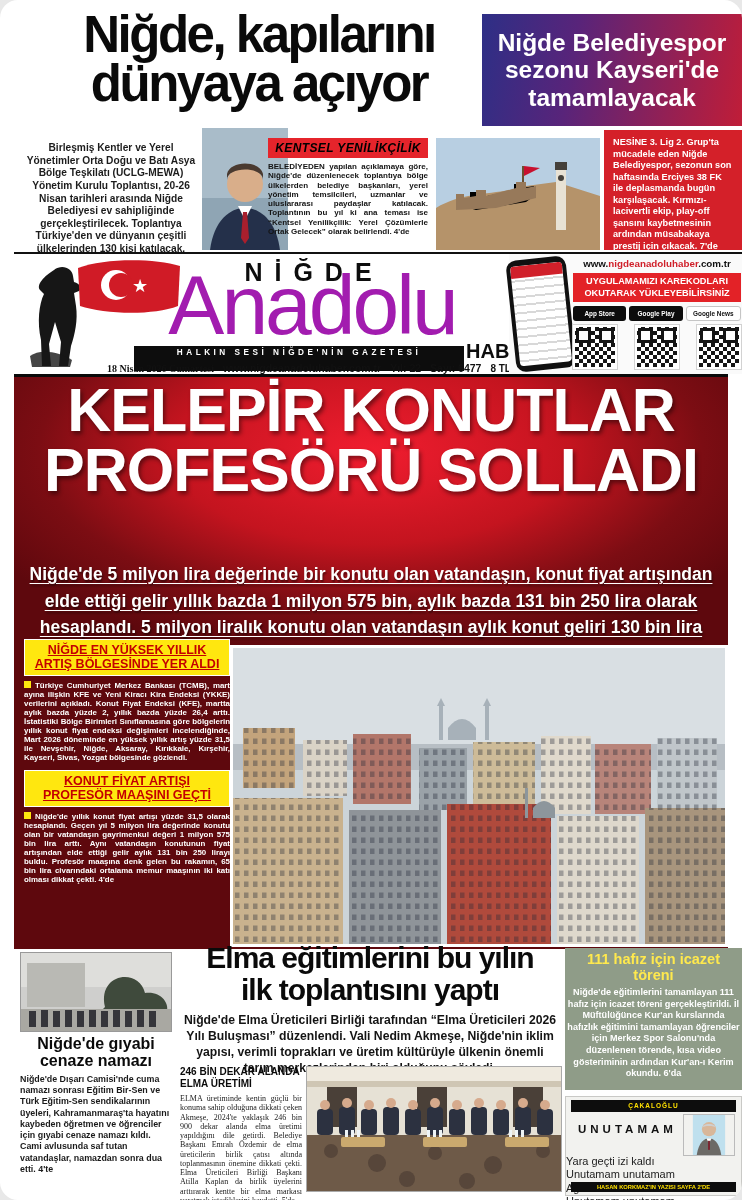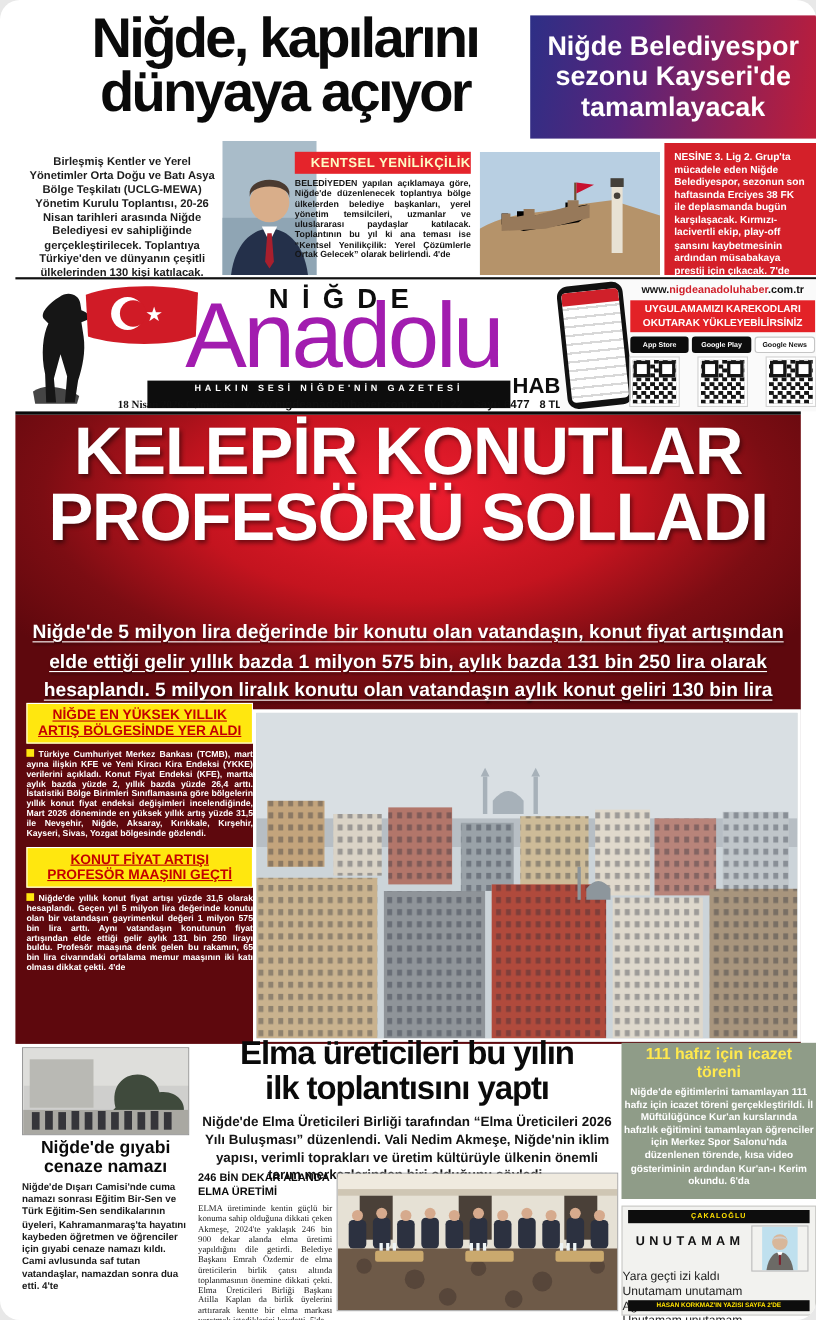--- a/index.html
+++ b/index.html
@@ -8,22 +8,22 @@
   .abs{position:absolute;}
 
   
   .top-headline{left:20px;top:10px;width:478px;text-align:center;
     font-size:51px;font-weight:900;line-height:.97;letter-spacing:-2.5px;color:#0a0a0a;}
   .top-lead{left:24px;top:142px;width:174px;font-size:10.2px;font-weight:700;
     text-align:center;line-height:1.24;color:#1c1c1c;}
   .portrait1{left:202px;top:128px;width:86px;height:122px;overflow:hidden;}
 
   .kentsel{left:268px;top:138px;width:160px;}
-  .kicker-bar{background:#e5242b;color:#fef9c3;font-size:12px;font-weight:800;
-    text-align:right;padding:3px 0;letter-spacing:.4px;}
+  .kicker-bar{background:#e5242b;color:#000000;font-size:12px;font-weight:800;
+    text-align:center;padding:3px 0;letter-spacing:.4px;font-style:italic;}
   .kentsel-body{margin-top:4px;font-size:8px;line-height:1.16;text-align:justify;color:#141414;font-weight:600;}
 
   .castle{left:436px;top:138px;width:164px;height:112px;overflow:hidden;}
 
   .sport-box{left:482px;top:14px;width:260px;height:112px;
     background:linear-gradient(100deg,#2d2f86 0%,#58247a 35%,#c01d38 100%);
     color:#fff;text-align:center;font-size:24.5px;font-weight:800;line-height:1.12;
     display:flex;align-items:center;justify-content:center;padding:2px 6px;box-sizing:border-box;}
   .nesine-box{left:604px;top:130px;width:138px;height:120px;background:#d42029;
     color:#fff;font-size:9.2px;font-weight:700;line-height:1.25;padding:7px 9px;box-sizing:border-box;}
@@ -308,21 +308,21 @@
         <rect x="104" y="58" width="7" height="16"></rect>
           <rect x="116" y="57" width="7" height="17"></rect>
         <rect x="128" y="58" width="7" height="16"></rect>
       </g>
     </svg>
   </div>
   <div class="abs funeral-headline">Niğde'de gıyabi cenaze namazı</div>
   <div class="abs funeral-body">Niğde'de Dışarı Camisi'nde cuma namazı sonrası Eğitim Bir-Sen ve Türk Eğitim-Sen sendikalarının üyeleri, Kahramanmaraş'ta hayatını kaybeden öğretmen ve öğrenciler için gıyabi cenaze namazı kıldı. Cami avlusunda saf tutan vatandaşlar, namazdan sonra dua etti. 4'te</div>
 
   <div class="abs apple-headline">
-    <div>Elma üreticileri bu yılın</div>
+    <div>Elma eğitimlerini bu yılın</div>
     <div>ilk toplantısını yaptı</div>
   </div>
   <div class="abs apple-deck">Niğde'de Elma Üreticileri Birliği tarafından “Elma Üreticileri 2026 Yılı Buluşması” düzenlendi. Vali Nedim Akmeşe, Niğde'nin iklim yapısı, verimli toprakları ve üretim kültürüyle ülkenin önemli tarım merkezlerinden biri olduğunu söyledi.</div>
   <div class="abs apple-subhead">246 BİN DEKAR ALANDA ELMA ÜRETİMİ</div>
   <div class="abs apple-body">ELMA üretiminde kentin güçlü bir konuma sahip olduğuna dikkati çeken Akmeşe, 2024'te yaklaşık 246 bin 900 dekar alanda elma üretimi yapıldığını dile getirdi. Belediye Başkanı Emrah Özdemir de elma üreticilerin birlik çatısı altında toplanmasının önemine dikkati çekti. Elma Üreticileri Birliği Başkanı Atilla Kaplan da birlik üyelerini arttırarak kentte bir elma markası yaratmak istediklerini kaydetti. 5'de</div>
   <div class="abs conf-photo">
     <svg width="256" height="126" viewBox="0 0 256 126">
       <rect width="256" height="126" fill="#e6e1d5"></rect>
       <rect y="0" width="256" height="14" fill="#efeadf"></rect>
       <rect y="14" width="256" height="6" fill="#cfc6b4"></rect>

